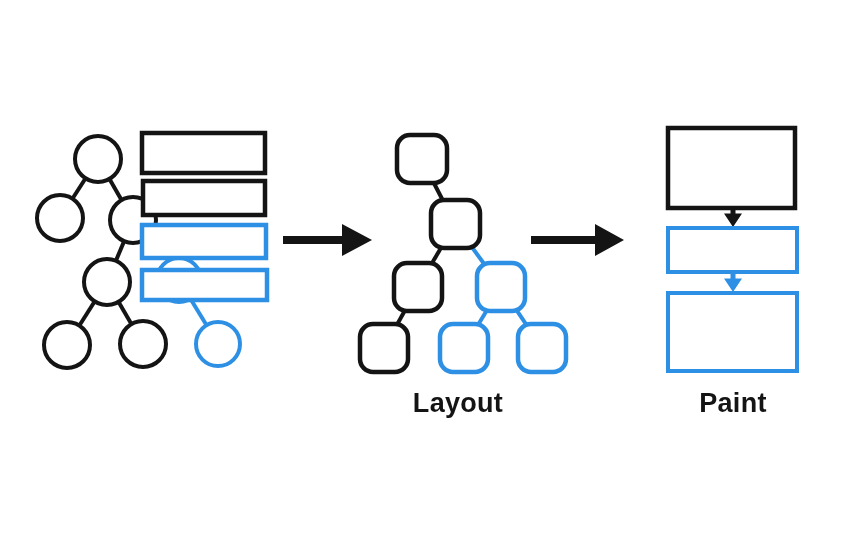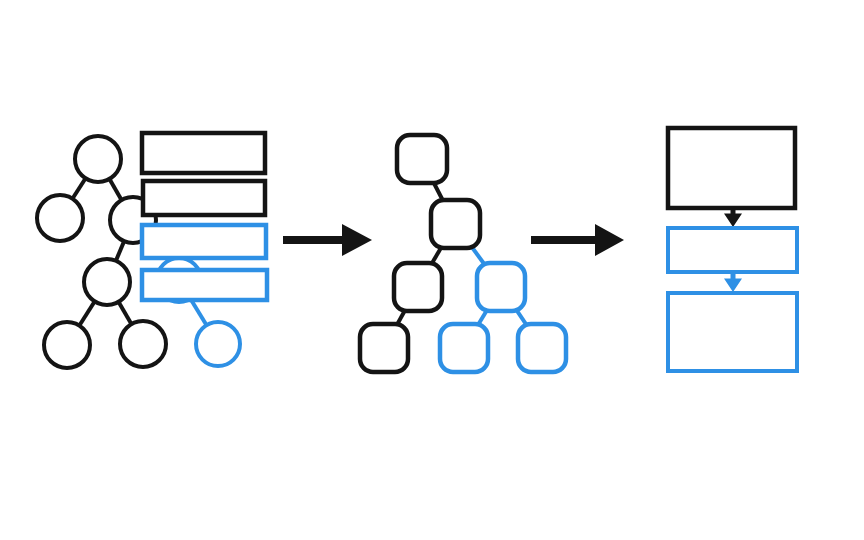--- a/index.html
+++ b/index.html
@@ -88,13 +88,15 @@
 
     <g>
       <rect class="sp fw" stroke-width="4.5" x="668" y="128" width="127" height="80"></rect>
       <path class="fp" d="M730.5,208 L735.5,208 L735.5,213.5 L742,213.5 L733,227 L724,213.5 L730.5,213.5 Z"></path>
       <rect class="sa fw" stroke-width="4" x="668" y="228" width="129" height="44"></rect>
       <path class="fa" d="M730.5,272 L735.5,272 L735.5,278.5 L742,278.5 L733,292 L724,278.5 L730.5,278.5 Z"></path>
       <rect class="sa fw" stroke-width="4" x="668" y="293" width="129" height="78"></rect>
     </g>
   </svg>
 
+  <div class="stage-label" style="left:458px">Layout</div>
+  <div class="stage-label" style="left:733px">Paint</div>
 </div>
 
 </body></html>

